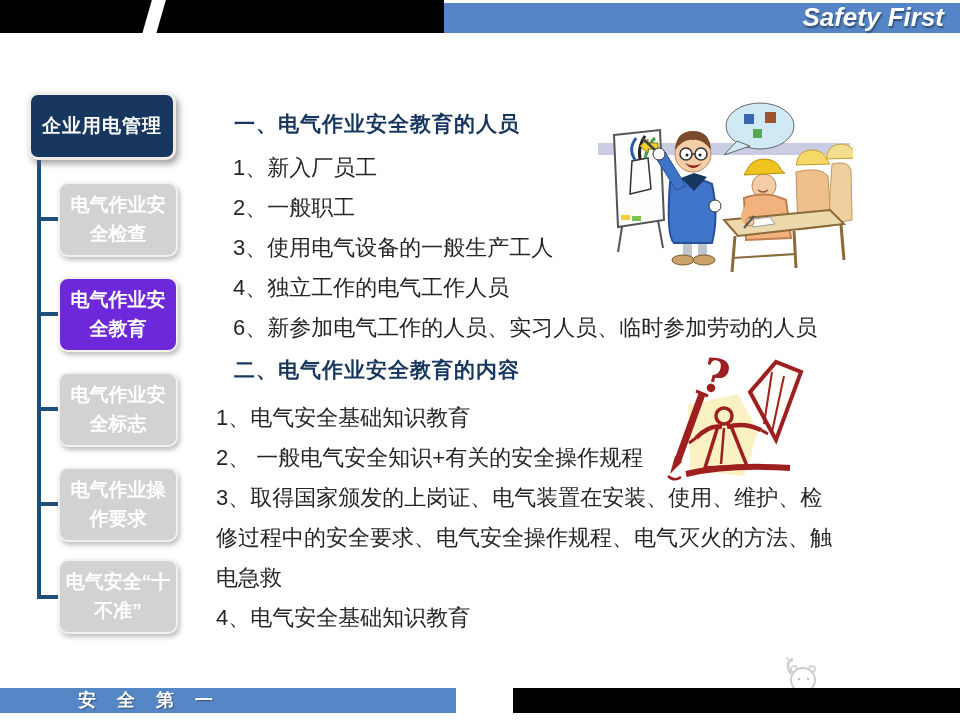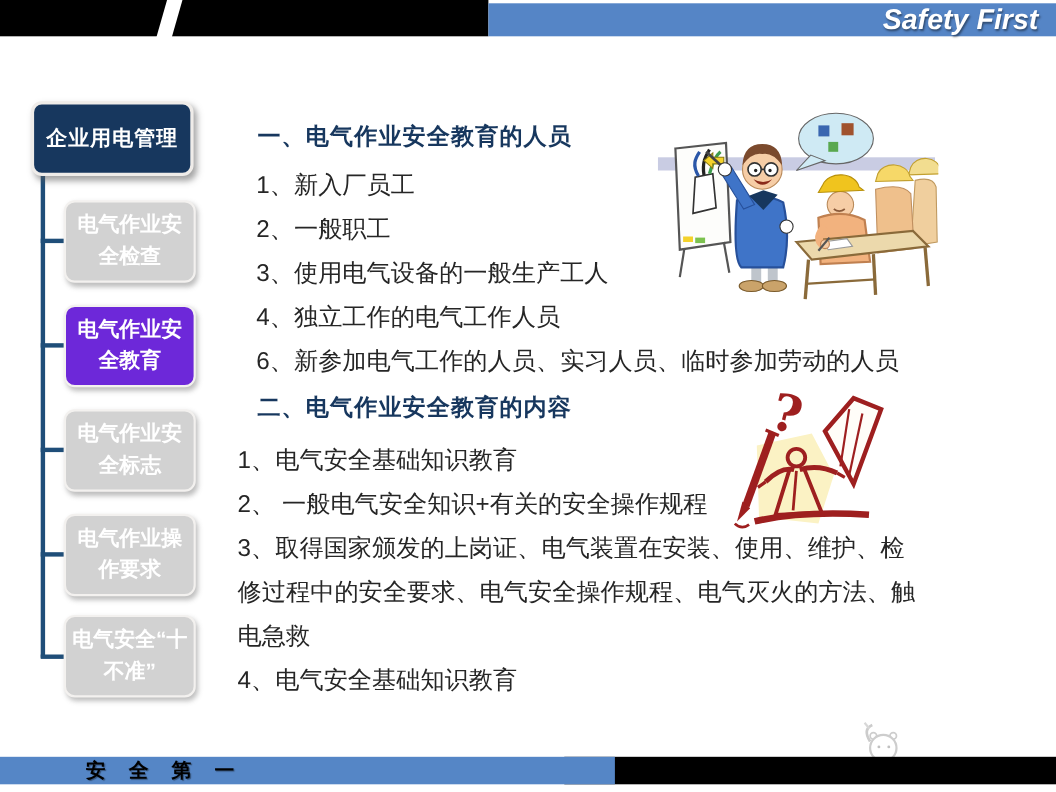--- a/index.html
+++ b/index.html
@@ -45,22 +45,22 @@
     letter-spacing:1px;white-space:nowrap;margin-left:16px;
   }
   .sec-list{position:absolute;font-size:22px;color:#262626;line-height:40px;}
   .sec-list .li{display:block;}
   #s1-list{left:233px;top:148px;width:620px;}
   #s2-list{left:216px;top:398px;width:622px;}
   
   .illus{position:absolute;}
   
   .footer-blue{
-    position:absolute;left:0;top:688px;width:559px;height:25px;background:#5586C6;
-    color:#000000;font-size:18px;font-weight:bold;line-height:25px;letter-spacing:8px;
+    position:absolute;left:0;top:688px;width:456px;height:25px;background:#5586C6;
+    color:#ffffff;font-size:18px;font-weight:bold;line-height:25px;letter-spacing:8px;
     box-sizing:border-box;padding-left:78px;text-shadow:1px 1px 1px rgba(0,0,0,.4);
   }
   .footer-black{position:absolute;left:513px;top:688px;width:447px;height:25px;background:#000;}
   .wm-text{
     position:absolute;left:824px;top:662px;font-size:25px;font-weight:bold;
     color:#f5f5f5;letter-spacing:2px;text-shadow:0 0 2px #b0b0b0;white-space:nowrap;
   }
   .wm-logo{position:absolute;left:781px;top:654px;width:42px;height:62px;}
 </style>
 </head>

